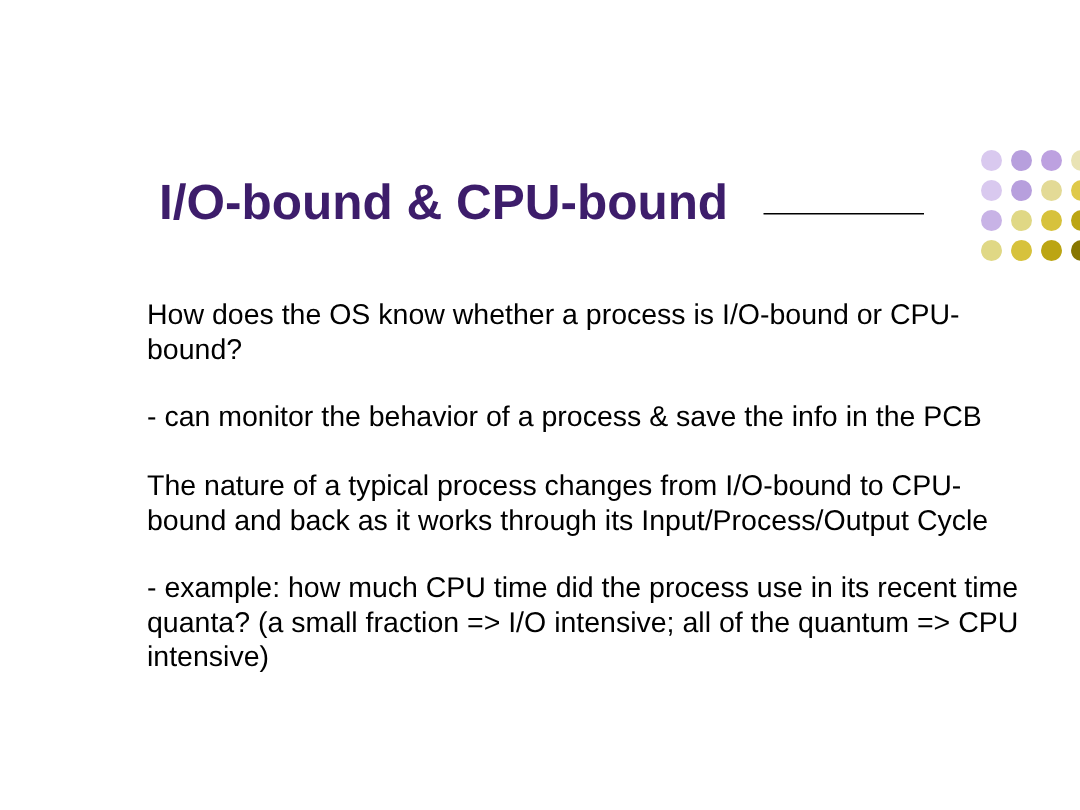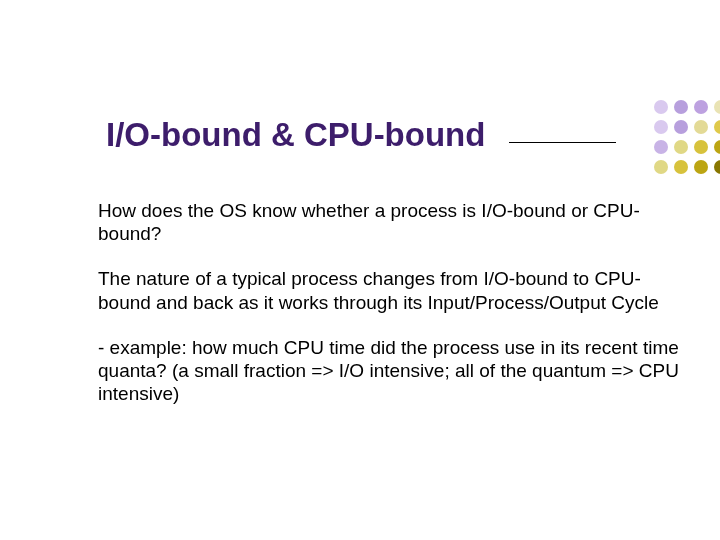--- a/index.html
+++ b/index.html
@@ -81,15 +81,16 @@
   <div class="dot" style="background:#d7c23c"></div>
   <div class="dot" style="background:#bca513"></div>
   <div class="dot" style="background:#e0d885"></div>
   <div class="dot" style="background:#d7c23c"></div>
   <div class="dot" style="background:#bca513"></div>
   <div class="dot" style="background:#887600"></div>
 </div>
 
 <div class="content">
   <div class="para">How does the OS know whether a process is I/O-bound or CPU-bound?</div>
+  <div class="para">- can monitor the behavior of a process &amp; save the info in the PCB</div>
   <div class="para">The nature of a typical process changes from I/O-bound to CPU-bound and back as it works through its Input/Process/Output Cycle</div>
   <div class="para">- example: how much CPU time did the process use in its recent time quanta? (a small fraction =&gt; I/O intensive; all of the quantum =&gt; CPU intensive)</div>
 </div>
 
 </body></html>

